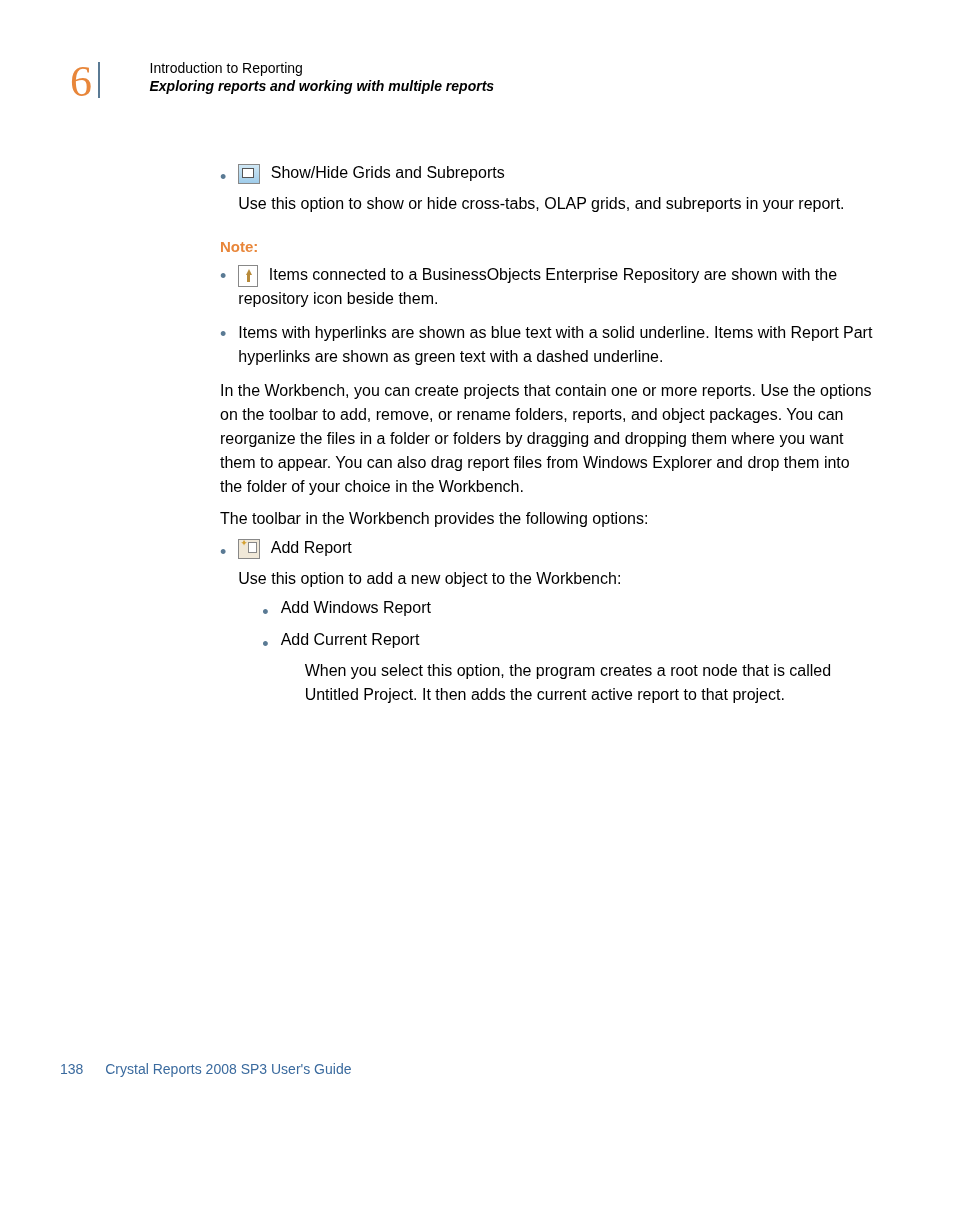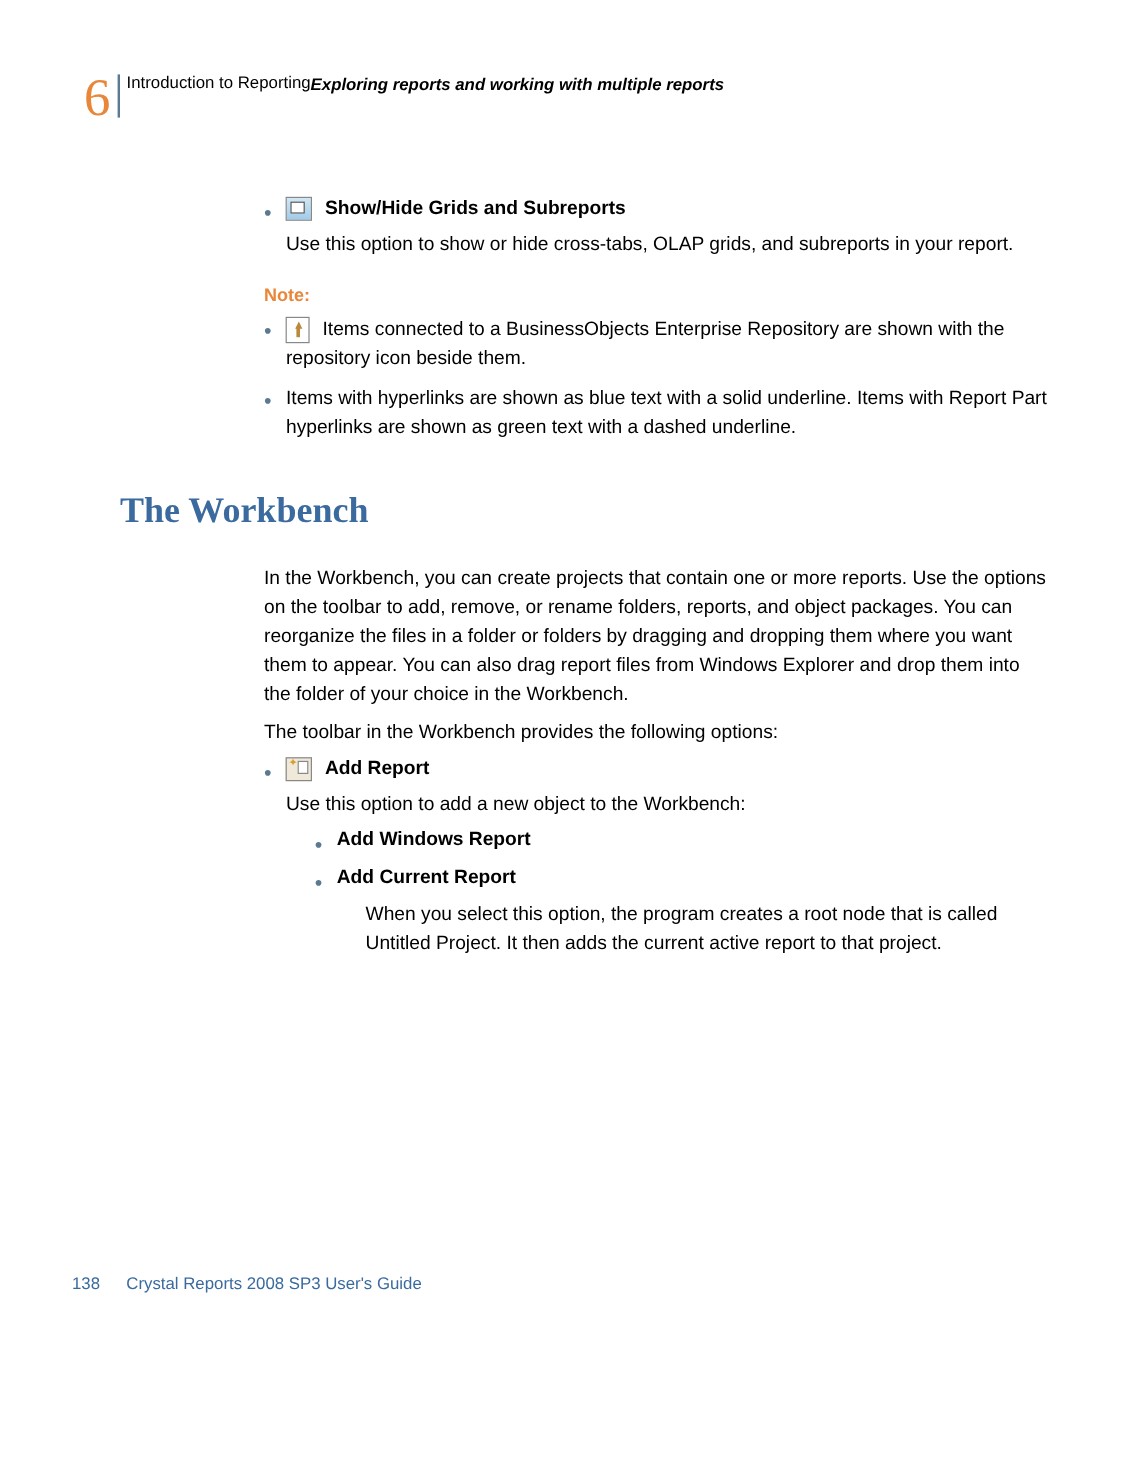--- a/index.html
+++ b/index.html
@@ -30,22 +30,23 @@
       margin-right: 2px;
     }
     .header-divider {
       width: 1.5px;
       height: 36px;
       background: #5a7a94;
       margin: 2px 6px 0 4px;
     }
     .header-text {
       display: flex;
-      flex-direction: row;
+      flex-direction: column;
       padding-top: 0;
+      margin-left: 44px;
     }
     .header-title {
       font-size: 14px;
       color: #000;
     }
     .header-subtitle {
       font-size: 14px;
       font-style: italic;
       color: #000;
       margin-top: 2px;
@@ -134,21 +135,21 @@
     }
     .icon-addreport::before {
       content: "✦";
       position: absolute;
       left: 1px;
       top: -2px;
       font-size: 9px;
       color: #d4a030;
     }
     .bold-heading {
-      font-weight: bold;
+      font-weight: normal;
       font-size: 16px;
     }
     .body-text {
       font-size: 16px;
       line-height: 1.5;
       margin: 8px 0;
     }
     .note-label {
       color: #e8863a;
       font-weight: bold;
@@ -227,21 +228,20 @@
     </div>
 
     <div class="bullet-item">
       <div class="bullet-dot">•</div>
       <div class="bullet-body">
         <span class="body-text" style="margin:0;">Items with hyperlinks are shown as blue text with a solid underline. Items with Report Part hyperlinks are shown as green text with a dashed underline.</span>
       </div>
     </div>
   </div>
 
-  <div class="h1-section">The Workbench</div>
 
   <div class="content">
     <div class="body-text">In the Workbench, you can create projects that contain one or more reports. Use the options on the toolbar to add, remove, or rename folders, reports, and object packages. You can reorganize the files in a folder or folders by dragging and dropping them where you want them to appear. You can also drag report files from Windows Explorer and drop them into the folder of your choice in the Workbench.</div>
   </div>
 
 
   <div class="content">
     <div class="body-text">The toolbar in the Workbench provides the following options:</div>
 
     <div class="bullet-item">

